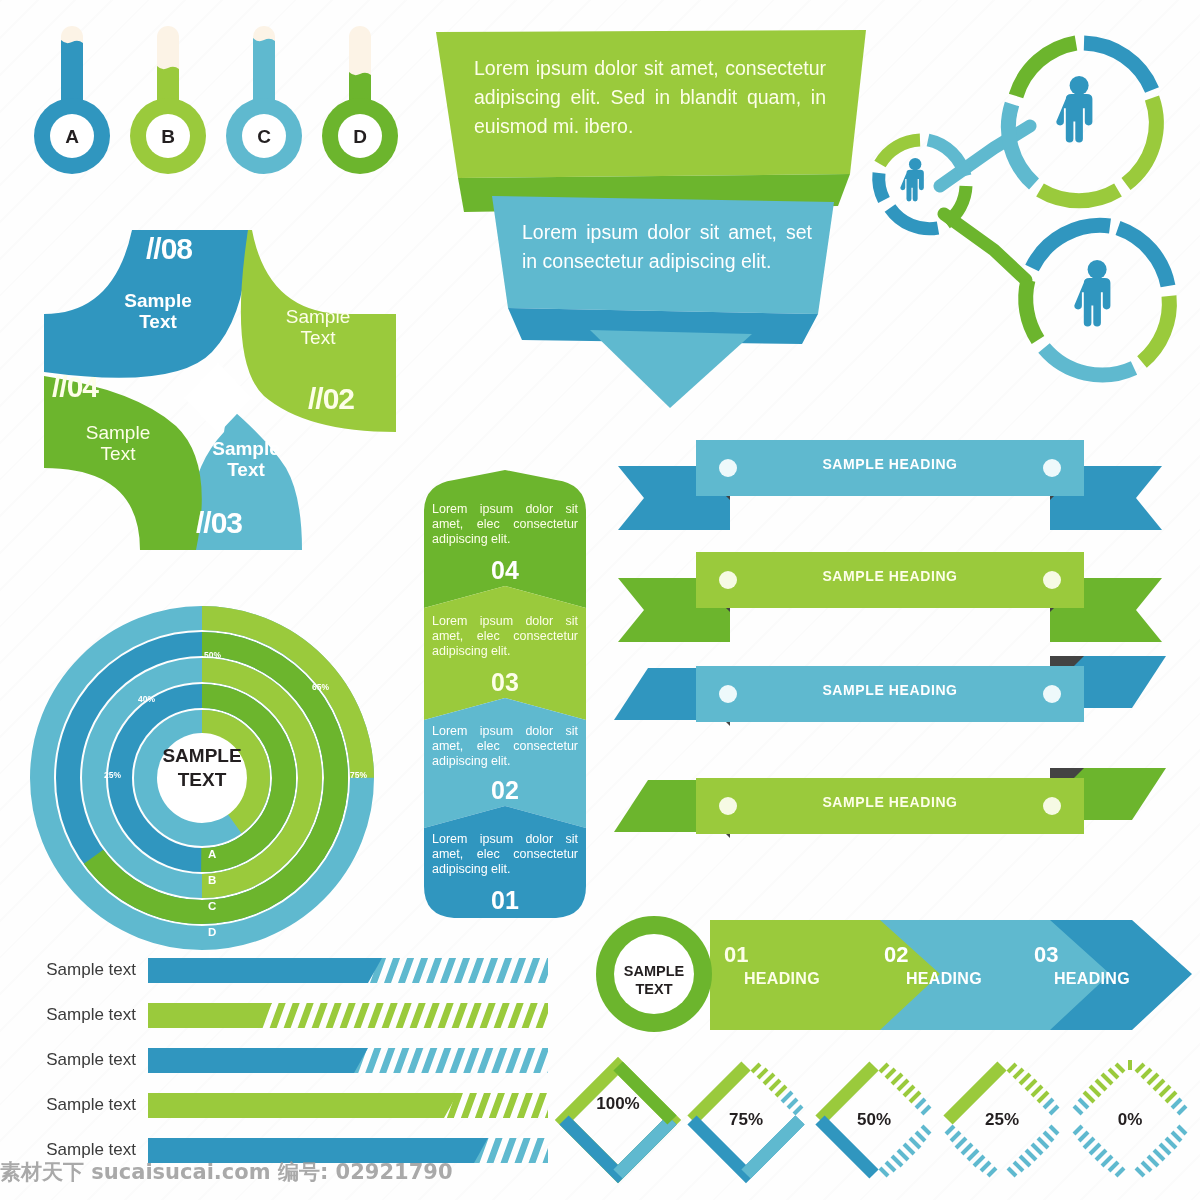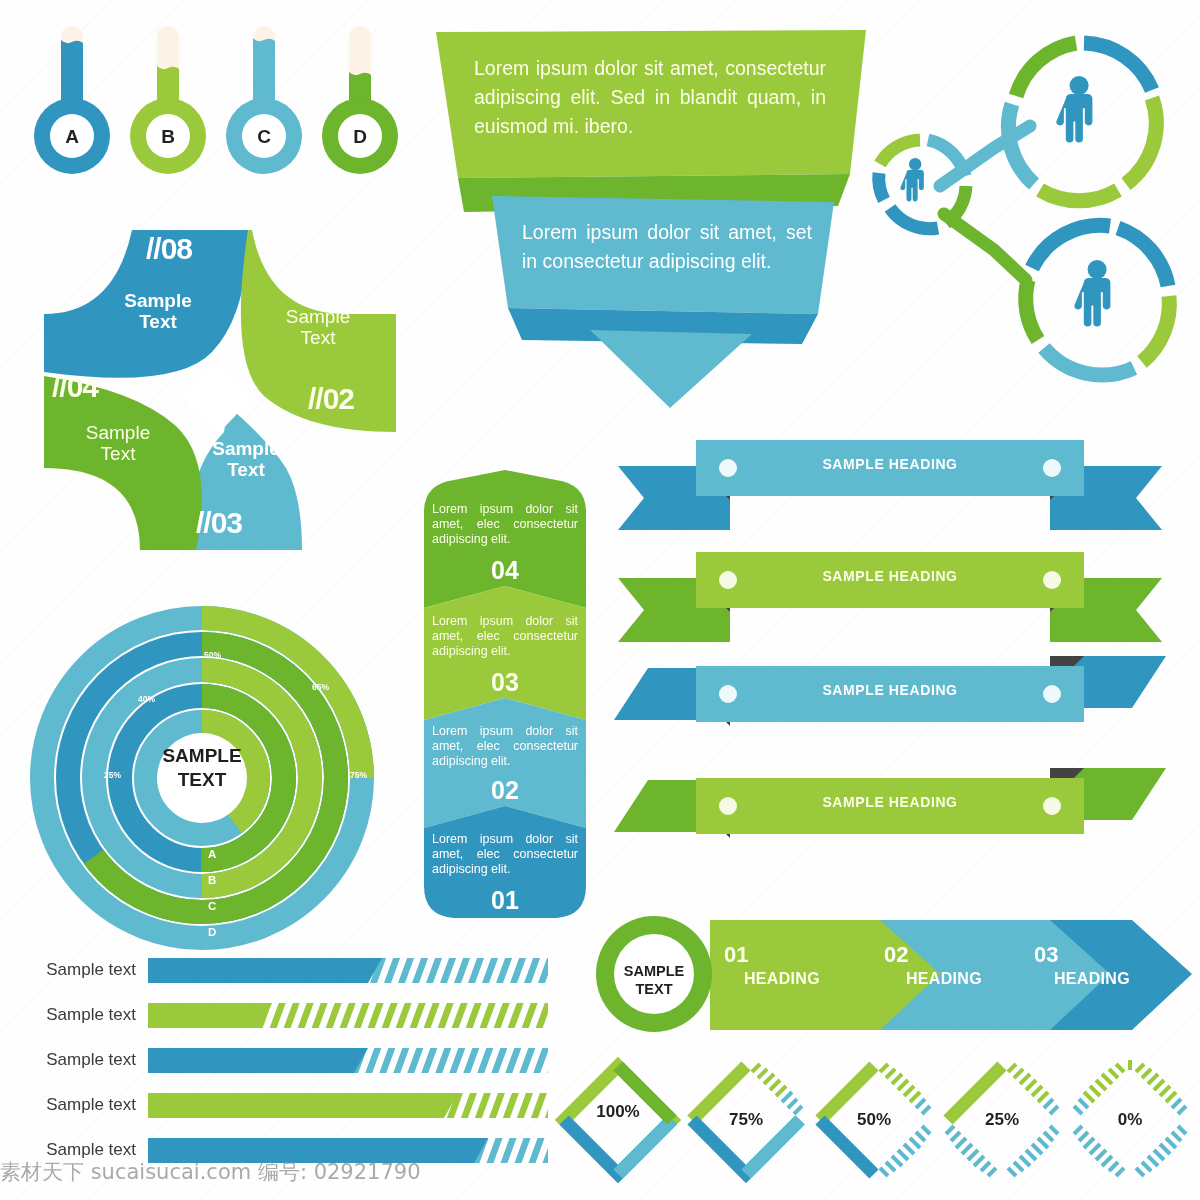--- a/index.html
+++ b/index.html
@@ -56,21 +56,21 @@
 
   
   .bar-label{position:absolute;font-size:17px;color:#3b3b3b;text-align:right;width:130px;}
 
   
   .dia-pct{position:absolute;width:90px;text-align:center;font-weight:bold;font-size:17px;
     color:#231f20;}
 
   
   .wm{position:absolute;left:0;top:1158px;width:420px;height:36px;
-    font-family:"DejaVu Sans", sans-serif;font-weight:normal;font-size:21px;
+    font-family:"DejaVu Sans", sans-serif;font-weight:bold;font-size:21px;
     color:#9b9b9b;opacity:.85;white-space:nowrap;}
 </style>
 </head>
 <body>
 
 <div class="stage">
 
   <div class="abs" style="left:14px;top:18px;width:400px;height:180px;">
 
     <div class="abs" style="left:10px;top:0;width:96px;height:170px;">
@@ -363,21 +363,21 @@
 
   <div class="abs" style="left:556px;top:1058px;width:640px;height:130px;">
 
     <div class="abs" style="left:0;top:0;width:125px;height:125px;">
       <svg width="125" height="125" viewBox="0 0 125 125">
         <path d="M62 8 L116 62 L62 116 L8 62 Z" fill="none" stroke="#9aca3c" stroke-width="13"></path>
         <path d="M8 62 L62 116 L116 62" fill="none" stroke="#3096bf" stroke-width="13"></path>
         <path d="M62 116 L116 62" fill="none" stroke="#5fb9cf" stroke-width="13"></path>
         <path d="M62 8 L116 62" fill="none" stroke="#6cb52d" stroke-width="13"></path>
       </svg>
-      <div class="dia-pct" style="left:17px;top:44px;">100%</div>
+      <div class="dia-pct" style="left:17px;top:36px;">100%</div>
     </div>
 
     <div class="abs" style="left:128px;top:0;width:125px;height:125px;">
       <svg width="125" height="125" viewBox="0 0 125 125">
         <path d="M8 62 L62 8" fill="none" stroke="#9aca3c" stroke-width="13"></path>
         <path d="M8 62 L62 116 L116 62" fill="none" stroke="#3096bf" stroke-width="13"></path>
         <path d="M62 116 L116 62" fill="none" stroke="#5fb9cf" stroke-width="13"></path>
         <g stroke="#9aca3c" stroke-width="4">
           <line x1="68" y1="14" x2="76" y2="6"></line>
             <line x1="74" y1="20" x2="83" y2="11"></line>

